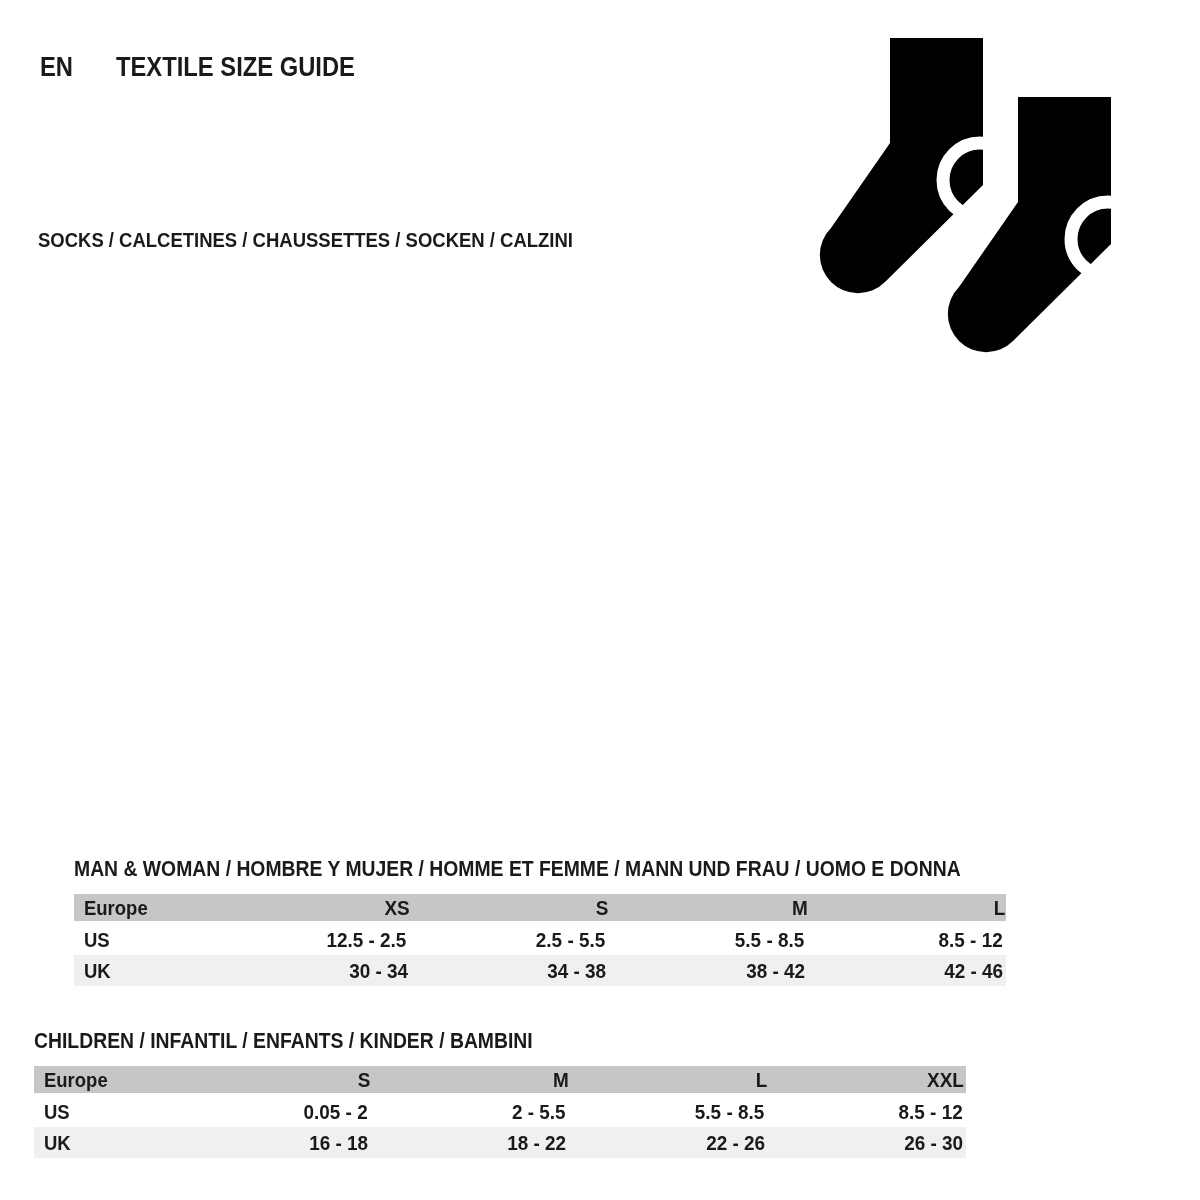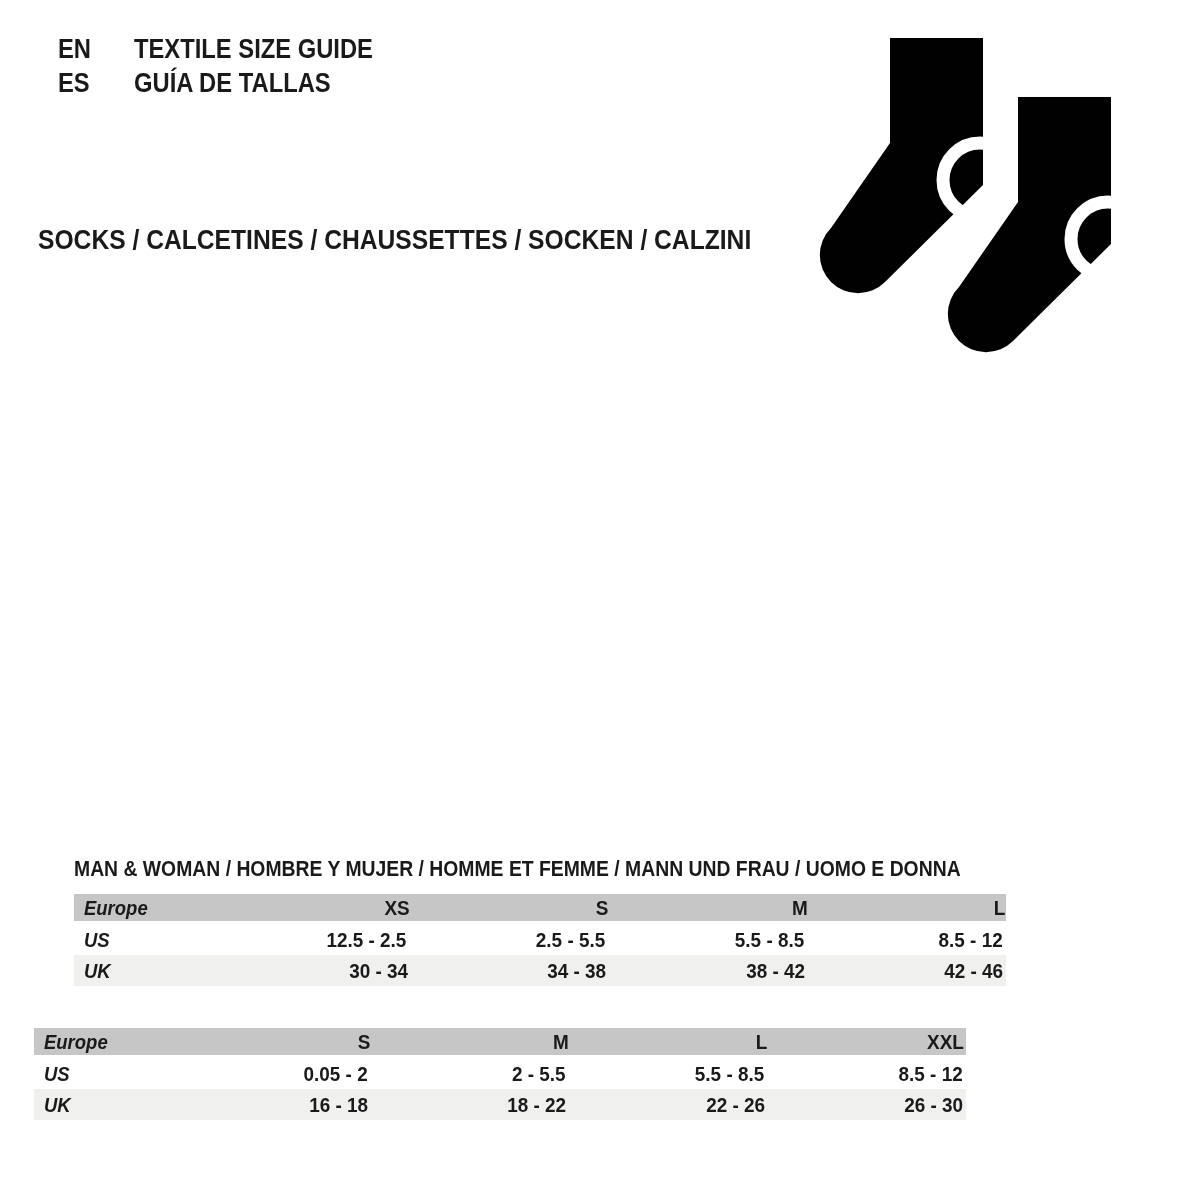--- a/index.html
+++ b/index.html
@@ -19,29 +19,29 @@
   }
   .canvas{
     position:absolute;left:0;top:0;width:1200px;height:1200px;
     background:var(--canvas-bg);
   }
   
   .cond-l{display:inline-block;transform:scaleX(0.88);transform-origin:0 50%;white-space:nowrap;}
   .cond-c{display:inline-block;transform:scaleX(0.90);transform-origin:50% 50%;white-space:nowrap;}
 
   
-  .lang-block{position:absolute;left:40px;top:32px;margin-left:18px;}
+  .lang-block{position:absolute;left:40px;top:50px;}
   .lang-row{height:34px;line-height:34px;font-size:27px;font-weight:700;letter-spacing:0;}
   .lang-code{display:inline-block;width:76px;vertical-align:top;}
   .lang-label{vertical-align:top;}
 
   
   .category{
     position:absolute;left:38px;top:224px;
-    font-size:28px;font-weight:700;line-height:32px;
+    font-size:21px;font-weight:700;line-height:32px;
   }
 
   
   .socks{position:absolute;left:800px;top:25px;}
 
   
   .tbl{position:absolute;left:34px;width:932px;}
   .tbl1{top:856px;margin-left:40px;}
   .tbl2{top:1028px;}
   .tbl-title{
@@ -56,35 +56,32 @@
     font-size:21px;overflow:hidden;vertical-align:middle;
     text-align:right;padding:0;
   }
   table.size-table th{
     background:var(--header-bg);
     height:30px;font-weight:700;
     border-bottom:3px solid #fff;
   }
   table.size-table td{height:31px;font-weight:700;}
   table.size-table th.c0, table.size-table td.c0{
-    text-align:left;padding-left:10px;font-weight:700;font-style:italic;
+    text-align:left;padding-left:10px;font-weight:700;
   }
   tr.alt td{background:var(--row-alt-bg);}
 </style>
 </head>
 <body>
 
 <div class="canvas">
 
   <div class="lang-block">
     <div class="lang-row">
       <span class="lang-code"><span class="cond-l">EN</span></span><span class="lang-label cond-l">TEXTILE SIZE GUIDE</span>
-    </div>
-    <div class="lang-row">
-      <span class="lang-code"><span class="cond-l">ES</span></span><span class="lang-label cond-l">GUÍA DE TALLAS</span>
     </div>
   </div>
 
   <div class="category">
     <span class="cond-l">SOCKS / CALCETINES / CHAUSSETTES / SOCKEN / CALZINI</span>
   </div>
 
   <svg class="socks" width="360" height="355" viewBox="0 0 360 355" aria-hidden="true">
     <g transform="translate(90,13)">
       <path d="M0,0 H93 V147 L-5,244 A38,38 0 0 1 -59,190 L0,105 Z" fill="#010101"></path>
@@ -130,20 +127,23 @@
           <td><span class="cond-c">30 - 34</span></td>
           <td><span class="cond-c">34 - 38</span></td>
           <td><span class="cond-c">38 - 42</span></td>
           <td><span class="cond-c">42 - 46</span></td>
         </tr>
       </tbody>
     </table>
   </section>
 
   <section class="tbl tbl2">
+    <div class="tbl-title">
+      <span class="cond-l">CHILDREN / INFANTIL / ENFANTS / KINDER / BAMBINI</span>
+    </div>
     <table class="size-table">
       <colgroup>
         <col style="width:138px">
           <col style="width:199px">
           <col style="width:198px">
           <col style="width:199px">
           <col style="width:198px">
       </colgroup>
       <thead>
         <tr>

